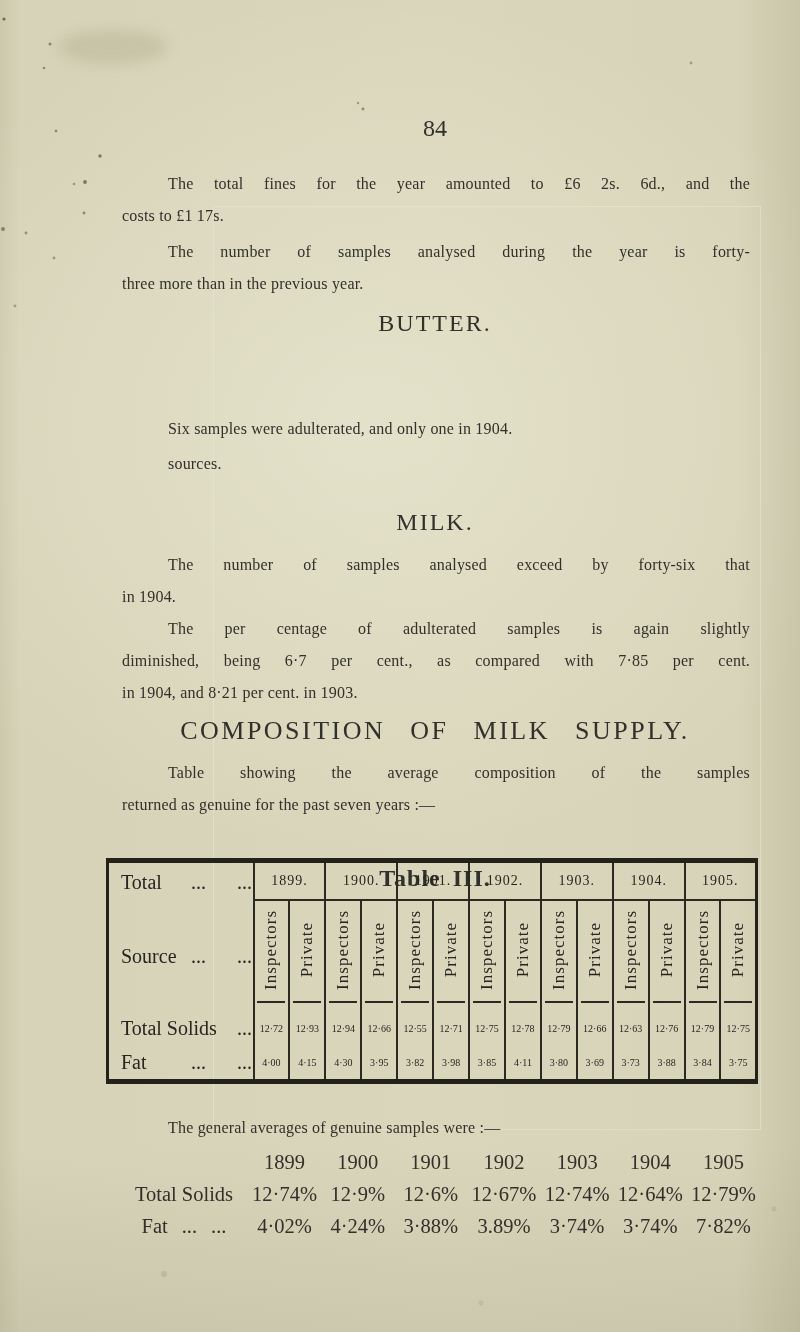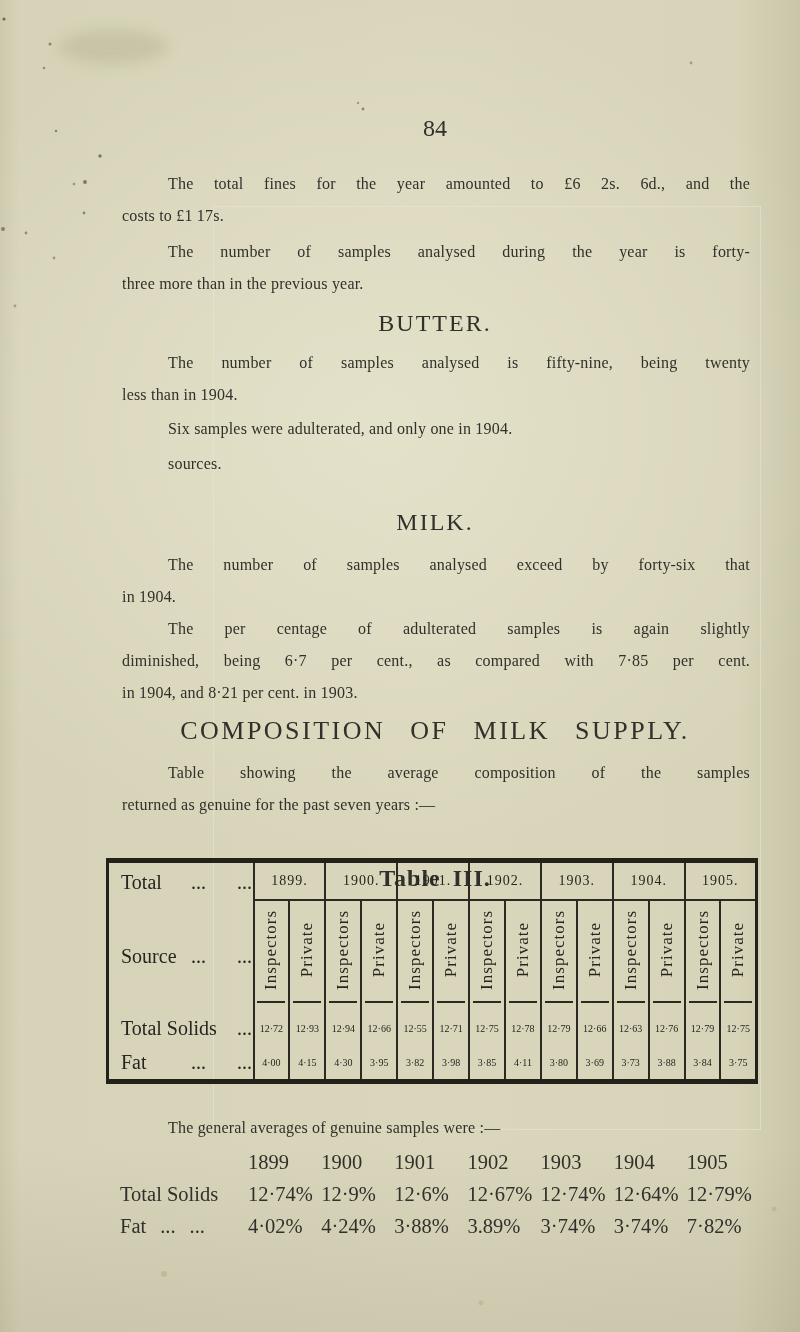--- a/index.html
+++ b/index.html
@@ -102,21 +102,21 @@
   tr.r-src .lblwrap { height:110px; }
   tr.r-year .lblwrap { height:36px; }
   tr.r-ts .lblwrap, tr.r-fat .lblwrap { height:34px; }
 
   
   table.avg {
     position:absolute; left:120px; top:1146px; width:640px;
     border-collapse:collapse; table-layout:fixed;
     font-size:20.5px; color:#31302a;
   }
-  table.avg td { padding:0; height:32px; text-align:left; white-space:nowrap; }
+  table.avg td { padding:0; height:32px; text-align:center; white-space:nowrap; }
   col.a-lbl { width:128px; }
   td.alabel { text-align:left; padding-left:8px; }
   .adots { padding-left:14px; }
 </style>
 </head>
 <body>
 
 <div class="page">
 
   <div class="ghost-rect"></div>
@@ -130,24 +130,20 @@
     <div class="pline">costs to £1 17s.</div>
   </div>
 
   <div class="para" style="top:236px">
     <div class="pline">The number of samples analysed during the year is forty-</div>
     <div class="pline">three more than in the previous year.</div>
   </div>
 
   <div class="heading h-small" style="top:311px">BUTTER.</div>
 
-  <div class="para" style="top:347px">
-    <div class="pline">The number of samples analysed is fifty-nine, being twenty</div>
-    <div class="pline">less than in 1904.</div>
-  </div>
 
   <div class="para" style="top:413px">
     <div class="pline">Six samples were adulterated, and only one in 1904.</div>
   </div>
 
   <div class="para" style="top:448px">
     <div class="pline">sources.</div>
   </div>
 
   <div class="heading h-small" style="top:510px">MILK.</div>

